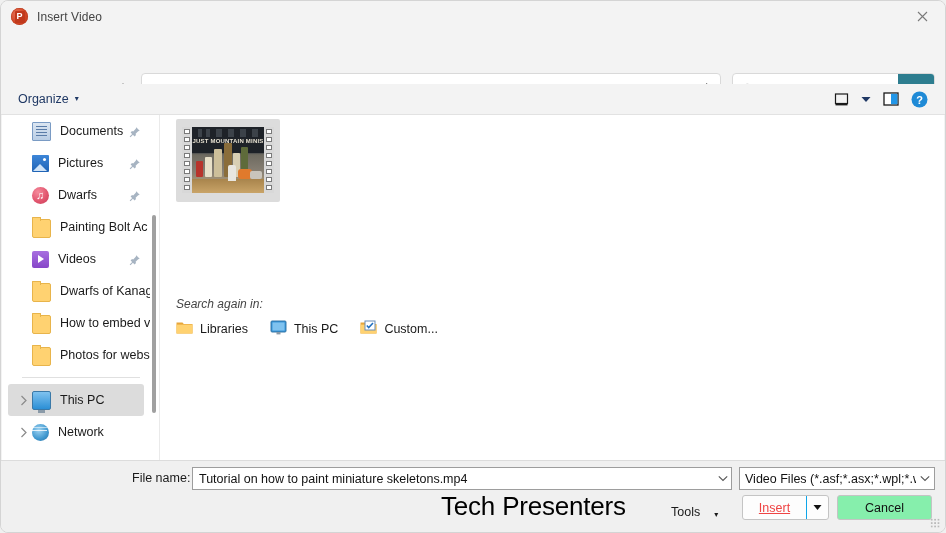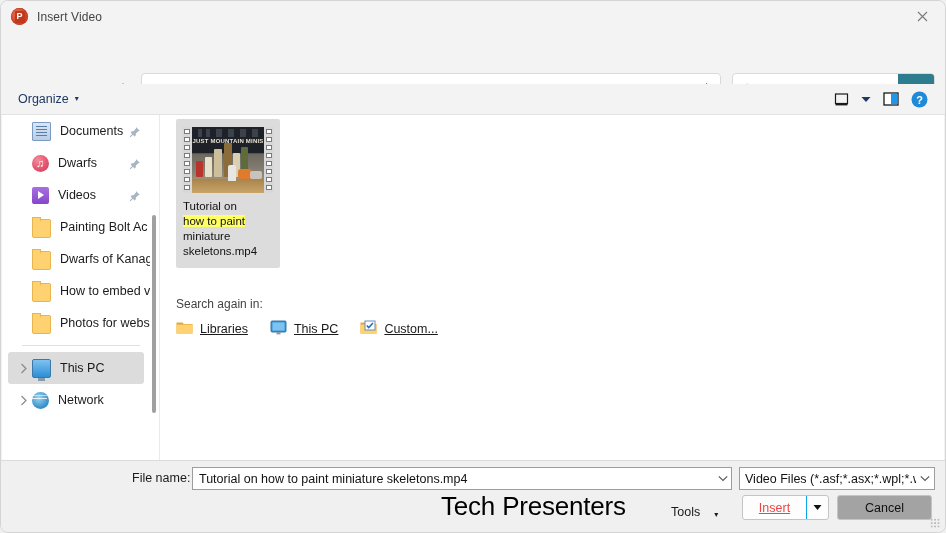--- a/index.html
+++ b/index.html
@@ -547,36 +547,36 @@
   .search-again {
     position: absolute;
     left: 16px;
     top: 182px;
     width: 420px;
   }
   .sa-label {
     font-size: 12px;
     color: #444;
     margin-bottom: 9px;
+    font-style: italic;
   }
   .sa-row {
     display: flex;
     align-items: center;
     gap: 22px;
   }
   .sa-item {
     display: flex;
     align-items: center;
     gap: 7px;
   }
   .sa-item .lbl {
     font-size: 12.5px;
     color: #1a1a1a;
     white-space: nowrap;
-    text-decoration: underline;
   }
   .sa-ico { width: 17px; height: 17px; position: relative; flex: none; }
 
   
   .footer {
     position: absolute;
     left: 0; top: 459px;
     width: 100%;
     height: 73px;
     background: #f0f0f0;
@@ -685,21 +685,21 @@
   .insert-drop {
     width: 21px;
     display: flex;
     align-items: center;
     justify-content: center;
   }
   .cancel-btn {
     position: absolute;
     left: 836px; top: 494px;
     width: 95px; height: 25px;
-    background: #a3a3a3;
+    background: #86efac;
     border: 1px solid #c4c4c4;
     border-radius: 3px;
     box-sizing: border-box;
     display: flex;
     align-items: center;
     justify-content: center;
     font-size: 12.5px;
     color: #111;
   }
   .resize-grip {
@@ -833,46 +833,56 @@
         <span class="ico ico-doc"></span>
         <span class="lbl">Documents</span>
         <span class="pin">
           <svg width="12" height="12" viewBox="0 0 12 12">
             <path d="M7.2 1.3 L10.7 4.8 L9.2 5.2 L6.6 7.8 L7 9 L5.6 10.4 L1.6 6.4 L3 5 L4.2 5.4 L6.8 2.8 Z" fill="#a7b4c2"></path>
             <path d="M4.3 7.7 L1.1 10.9" stroke="#a7b4c2" stroke-width="1.1"></path>
           </svg>
         </span>
       </div>
 
+      <div class="navitem indent">
+        <span class="ico ico-pic"></span>
+        <span class="lbl">Pictures</span>
+        <span class="pin">
+          <svg width="12" height="12" viewBox="0 0 12 12">
+            <path d="M7.2 1.3 L10.7 4.8 L9.2 5.2 L6.6 7.8 L7 9 L5.6 10.4 L1.6 6.4 L3 5 L4.2 5.4 L6.8 2.8 Z" fill="#a7b4c2"></path>
+            <path d="M4.3 7.7 L1.1 10.9" stroke="#a7b4c2" stroke-width="1.1"></path>
+          </svg>
+        </span>
+      </div>
 
       <div class="navitem indent">
         <span class="ico ico-music"></span>
         <span class="lbl">Dwarfs</span>
         <span class="pin">
           <svg width="12" height="12" viewBox="0 0 12 12">
             <path d="M7.2 1.3 L10.7 4.8 L9.2 5.2 L6.6 7.8 L7 9 L5.6 10.4 L1.6 6.4 L3 5 L4.2 5.4 L6.8 2.8 Z" fill="#a7b4c2"></path>
             <path d="M4.3 7.7 L1.1 10.9" stroke="#a7b4c2" stroke-width="1.1"></path>
           </svg>
         </span>
       </div>
 
       <div class="navitem indent">
+        <span class="ico ico-folder"></span>
+        <span class="lbl">Painting Bolt Ac</span>
+      </div>
+
+      <div class="navitem indent">
         <span class="ico ico-video"></span>
         <span class="lbl">Videos</span>
         <span class="pin">
           <svg width="12" height="12" viewBox="0 0 12 12">
             <path d="M7.2 1.3 L10.7 4.8 L9.2 5.2 L6.6 7.8 L7 9 L5.6 10.4 L1.6 6.4 L3 5 L4.2 5.4 L6.8 2.8 Z" fill="#a7b4c2"></path>
             <path d="M4.3 7.7 L1.1 10.9" stroke="#a7b4c2" stroke-width="1.1"></path>
           </svg>
         </span>
-      </div>
-
-      <div class="navitem indent">
-        <span class="ico ico-folder"></span>
-        <span class="lbl">Painting Bolt Ac</span>
       </div>
 
       <div class="navitem indent">
         <span class="ico ico-folder"></span>
         <span class="lbl">Dwarfs of Kanag</span>
       </div>
 
       <div class="navitem indent">
         <span class="ico ico-folder"></span>
         <span class="lbl">How to embed v</span>
@@ -944,26 +954,20 @@
           <i style="top:2px"></i>
             <i style="top:10px"></i>
             <i style="top:18px"></i>
           <i style="top:26px"></i>
             <i style="top:34px"></i>
             <i style="top:42px"></i>
           <i style="top:50px"></i>
             <i style="top:58px"></i>
         </div>
       </div>
-      <div class="filename">
-        <div>Tutorial on</div>
-        <div><span class="hl">how to paint</span></div>
-        <div>miniature</div>
-        <div>skeletons.mp4</div>
-      </div>
     </div>
 
     <div class="search-again">
       <div class="sa-label">Search again in:</div>
       <div class="sa-row">
 
         <div class="sa-item">
           <span class="sa-ico">
             <svg width="17" height="15" viewBox="0 0 17 15">
               <path d="M0.5 2.5 h6 l1.3 1.6 H16.5 V13.5 H0.5 Z" fill="#e8a63a"></path>

